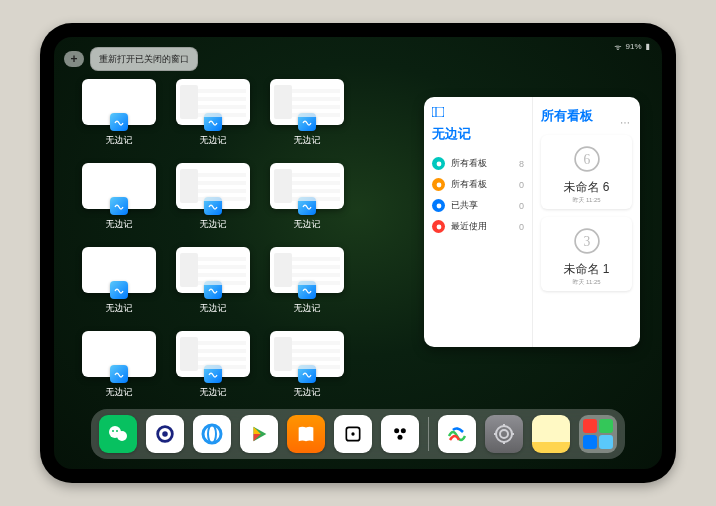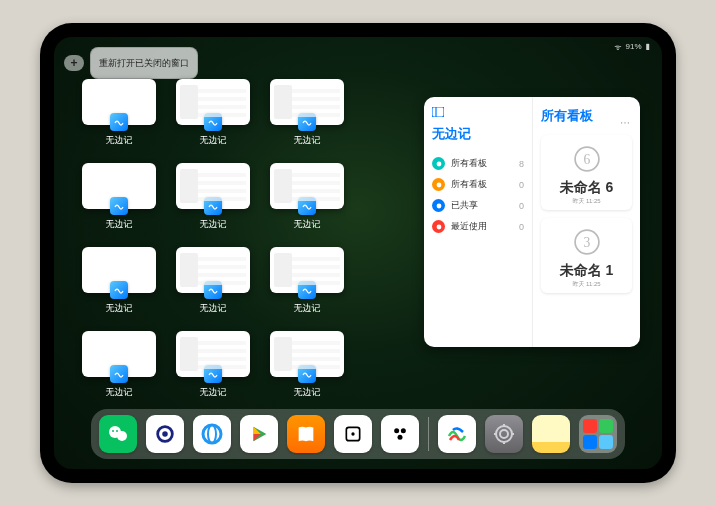--- a/index.html
+++ b/index.html
@@ -30,21 +30,21 @@
   .header {
     position: absolute; top: 10px; left: 10px;
     display: flex; gap: 6px; align-items: center;
   }
   .plus-btn {
     width: 20px; height: 16px; background: rgba(255,255,255,.5);
     border-radius: 8px; display: flex; align-items: center; justify-content: center;
     font-size: 12px; color: #222; font-weight: bold;
   }
   .reopen-btn {
-    height: 32px; padding: 0 8px;
+    height: 24px; padding: 0 8px;
     background: rgba(255,255,255,.7); border-radius: 8px;
     border: 1px solid rgba(0,0,0,.15);
     font-size: 9px; color: #222;
     display: flex; align-items: center;
   }
   .grid {
     position: absolute; top: 42px; left: 28px;
     display: grid; grid-template-columns: repeat(4, 74px);
     grid-auto-rows: 68px;
     gap: 16px 20px;
@@ -97,21 +97,21 @@
   }
   .sb-item .cnt { margin-left: auto; color: #aaa; font-size: 9px; }
   .sb-icon { width: 13px; height: 13px; border-radius: 50%; display:flex;align-items:center;justify-content:center; }
   .sb-icon svg { width:8px; height:8px; fill:#fff; }
   .c-cyan{background:#00c7be}.c-orange{background:#ff9500}.c-blue{background:#007aff}.c-red{background:#ff3b30}
   .board-card {
     background:#fff; border-radius:6px; padding:4px; margin-bottom:8px;
     box-shadow: 0 1px 3px rgba(0,0,0,.1); text-align:center;
   }
   .board-sketch { width:100%; height:40px; display:flex;align-items:center;justify-content:center; }
-  .board-name { font-size:14px; color:#333; font-weight:700; }
+  .board-name { font-size:12px; color:#333; font-weight:400; }
   .board-date { font-size:6px; color:#999; }
 
   .dock {
     position: absolute; bottom: 10px; left: 50%; transform: translateX(-50%);
     height: 50px; padding: 5px 8px;
     background: rgba(255,255,255,.22); backdrop-filter: blur(10px);
     border-radius: 16px; display: flex; gap: 9px; align-items: center;
   }
   .dock-sep { width:1px; height:34px; background: rgba(255,255,255,.35); }
   .dock-icon {

